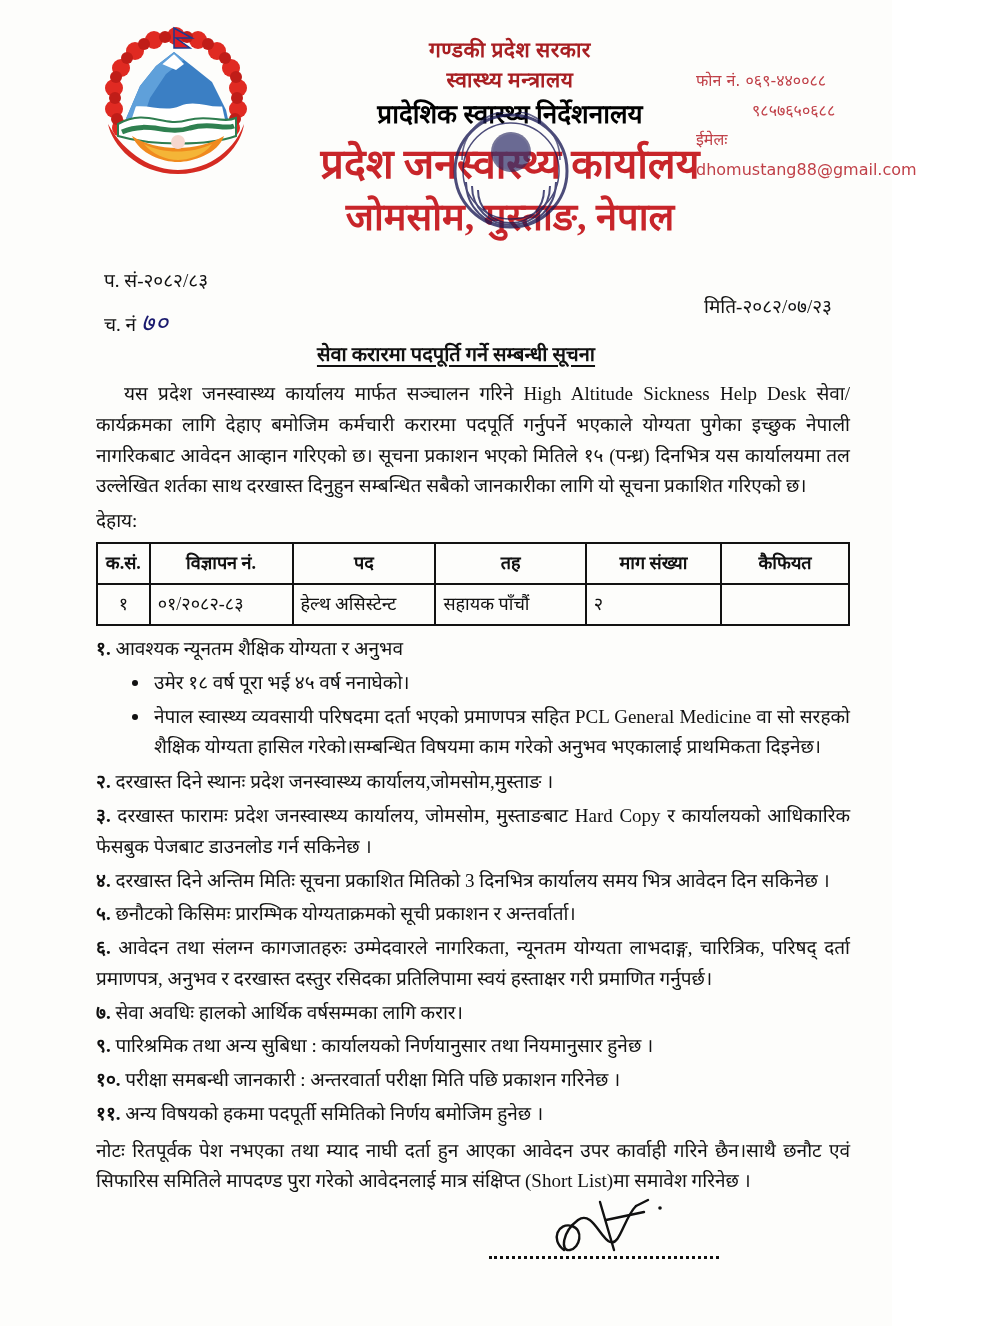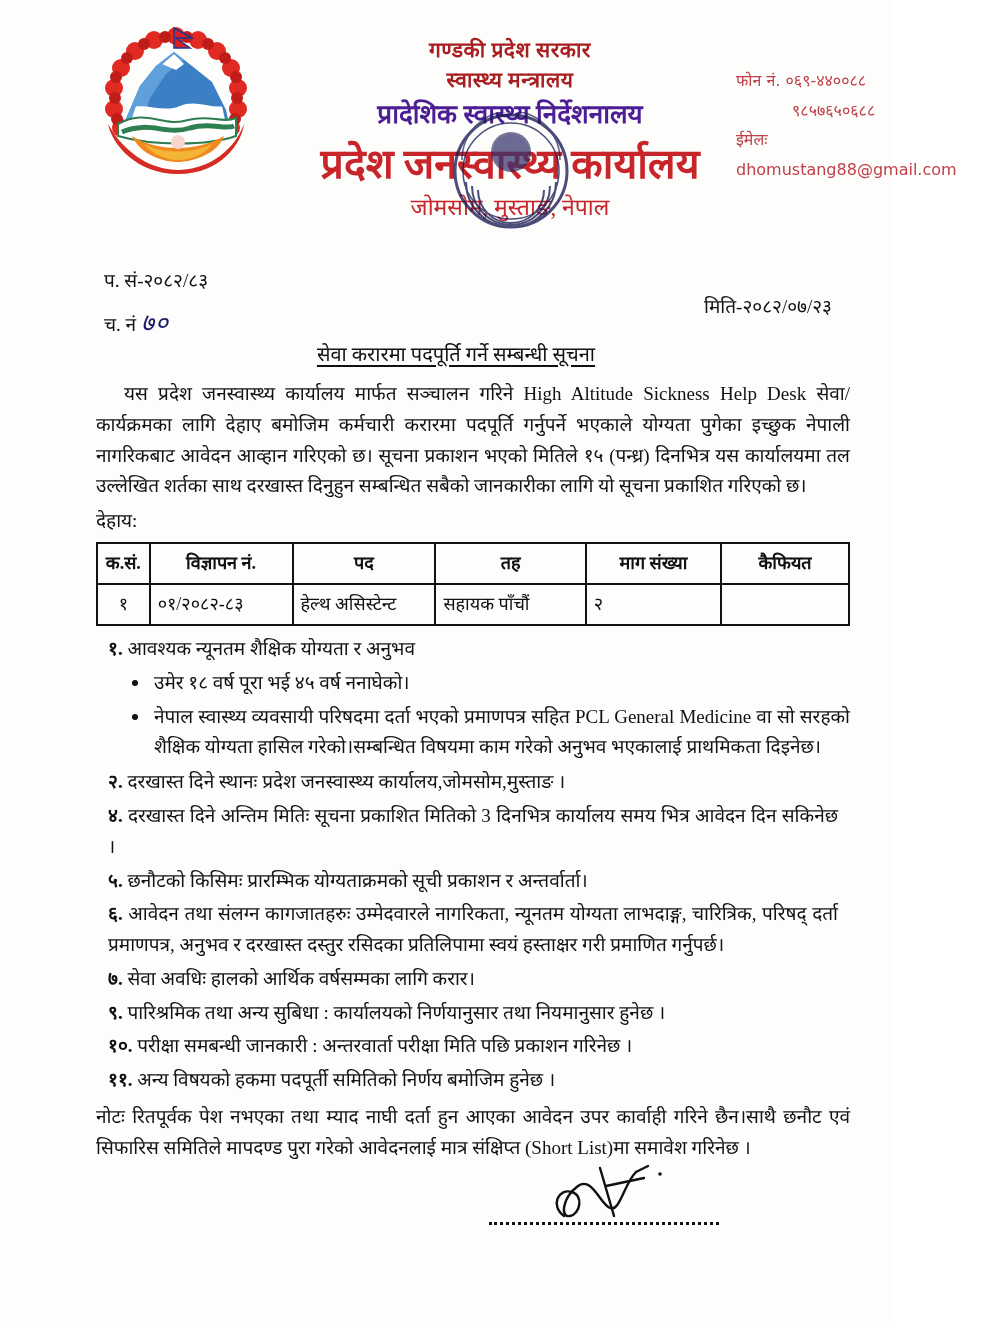--- a/index.html
+++ b/index.html
@@ -46,39 +46,39 @@
   .mast-line1, .mast-line2 {
     font-size: 21px;
     letter-spacing: 0.5px;
     line-height: 1.42;
     color: #a81f22;
     font-weight: 600;
   }
   .mast-line3 {
     font-size: 26px;
     line-height: 1.45;
-    color: #4c1d95;
+    color: #000000;
     font-weight: 600;
   }
   .mast-big {
     font-size: 41px;
     line-height: 1.35;
     color: #c8252a;
     font-weight: 700;
     margin-top: 4px;
   }
   .mast-city {
-    font-size: 23px;
+    font-size: 38px;
     line-height: 1.3;
     color: #c8252a;
-    font-weight: 400;
+    font-weight: 700;
   }
   .contact {
     position: absolute;
-    left: 736px;
+    left: 696px;
     top: 66px;
     color: #c04048;
     font-size: 16px;
     line-height: 1.85;
     font-family: "DejaVu Sans", sans-serif;
   }
   .contact .c-mobile { padding-left: 56px; display:block; }
   .contact .c-email { display:block; }
 
   
@@ -111,21 +111,21 @@
     position: absolute;
     right: 60px;
     top: 31px;
     font-size: 19px;
   }
 
   
   .doc-title {
     text-align: center;
     font-size: 20px;
-    font-weight: 400;
+    font-weight: 700;
     text-decoration: underline;
     text-underline-offset: 4px;
     margin: 6px 0 12px 0;
     padding-left: 20px;
   }
 
   
   .body-wrap {
     padding: 0 42px 0 96px;
     font-size: 19px;
@@ -152,21 +152,21 @@
   table.vacancy td.c { text-align: center; }
   .col-sn  { width: 7%; }
   .col-adv { width: 19%; border-radius: 8px; }
   .col-post{ width: 19%; }
   .col-lvl { width: 20%; }
   .col-num { width: 18%; }
   .col-rem { width: 17%; }
 
   
   .item {
-    margin: 3px 12px;
+    margin: 3px 0;
     font-size: 19px;
     line-height: 1.62;
     text-align: justify;
   }
   .item .num { font-weight: 600; }
   ul.bullets {
     margin: 2px 0 4px 0;
     padding-left: 58px;
     list-style: none;
   }
@@ -366,20 +366,24 @@
       <ul class="bullets">
         <li>उमेर १८ वर्ष पूरा भई ४५ वर्ष ननाघेको।</li>
         <li>नेपाल स्वास्थ्य व्यवसायी परिषदमा दर्ता भएको प्रमाणपत्र सहित PCL General Medicine वा सो सरहको शैक्षिक योग्यता हासिल गरेको।सम्बन्धित विषयमा काम गरेको अनुभव भएकालाई प्राथमिकता दिइनेछ।</li>
       </ul>
 
       <div class="item">
         <span class="num">२.</span>
         <span>दरखास्त दिने स्थानः प्रदेश जनस्वास्थ्य कार्यालय,जोमसोम,मुस्ताङ ।</span>
       </div>
 
+      <div class="item">
+        <span class="num">३.</span>
+        <span>दरखास्त फारामः प्रदेश जनस्वास्थ्य कार्यालय, जोमसोम, मुस्ताङबाट Hard Copy र कार्यालयको आधिकारिक फेसबुक पेजबाट डाउनलोड गर्न सकिनेछ ।</span>
+      </div>
 
       <div class="item">
         <span class="num">४.</span>
         <span>दरखास्त दिने अन्तिम मितिः सूचना प्रकाशित मितिको 3 दिनभित्र कार्यालय समय भित्र आवेदन दिन सकिनेछ ।</span>
       </div>
 
       <div class="item">
         <span class="num">५.</span>
         <span>छनौटको किसिमः प्रारम्भिक योग्यताक्रमको सूची प्रकाशन र अन्तर्वार्ता।</span>
       </div>

